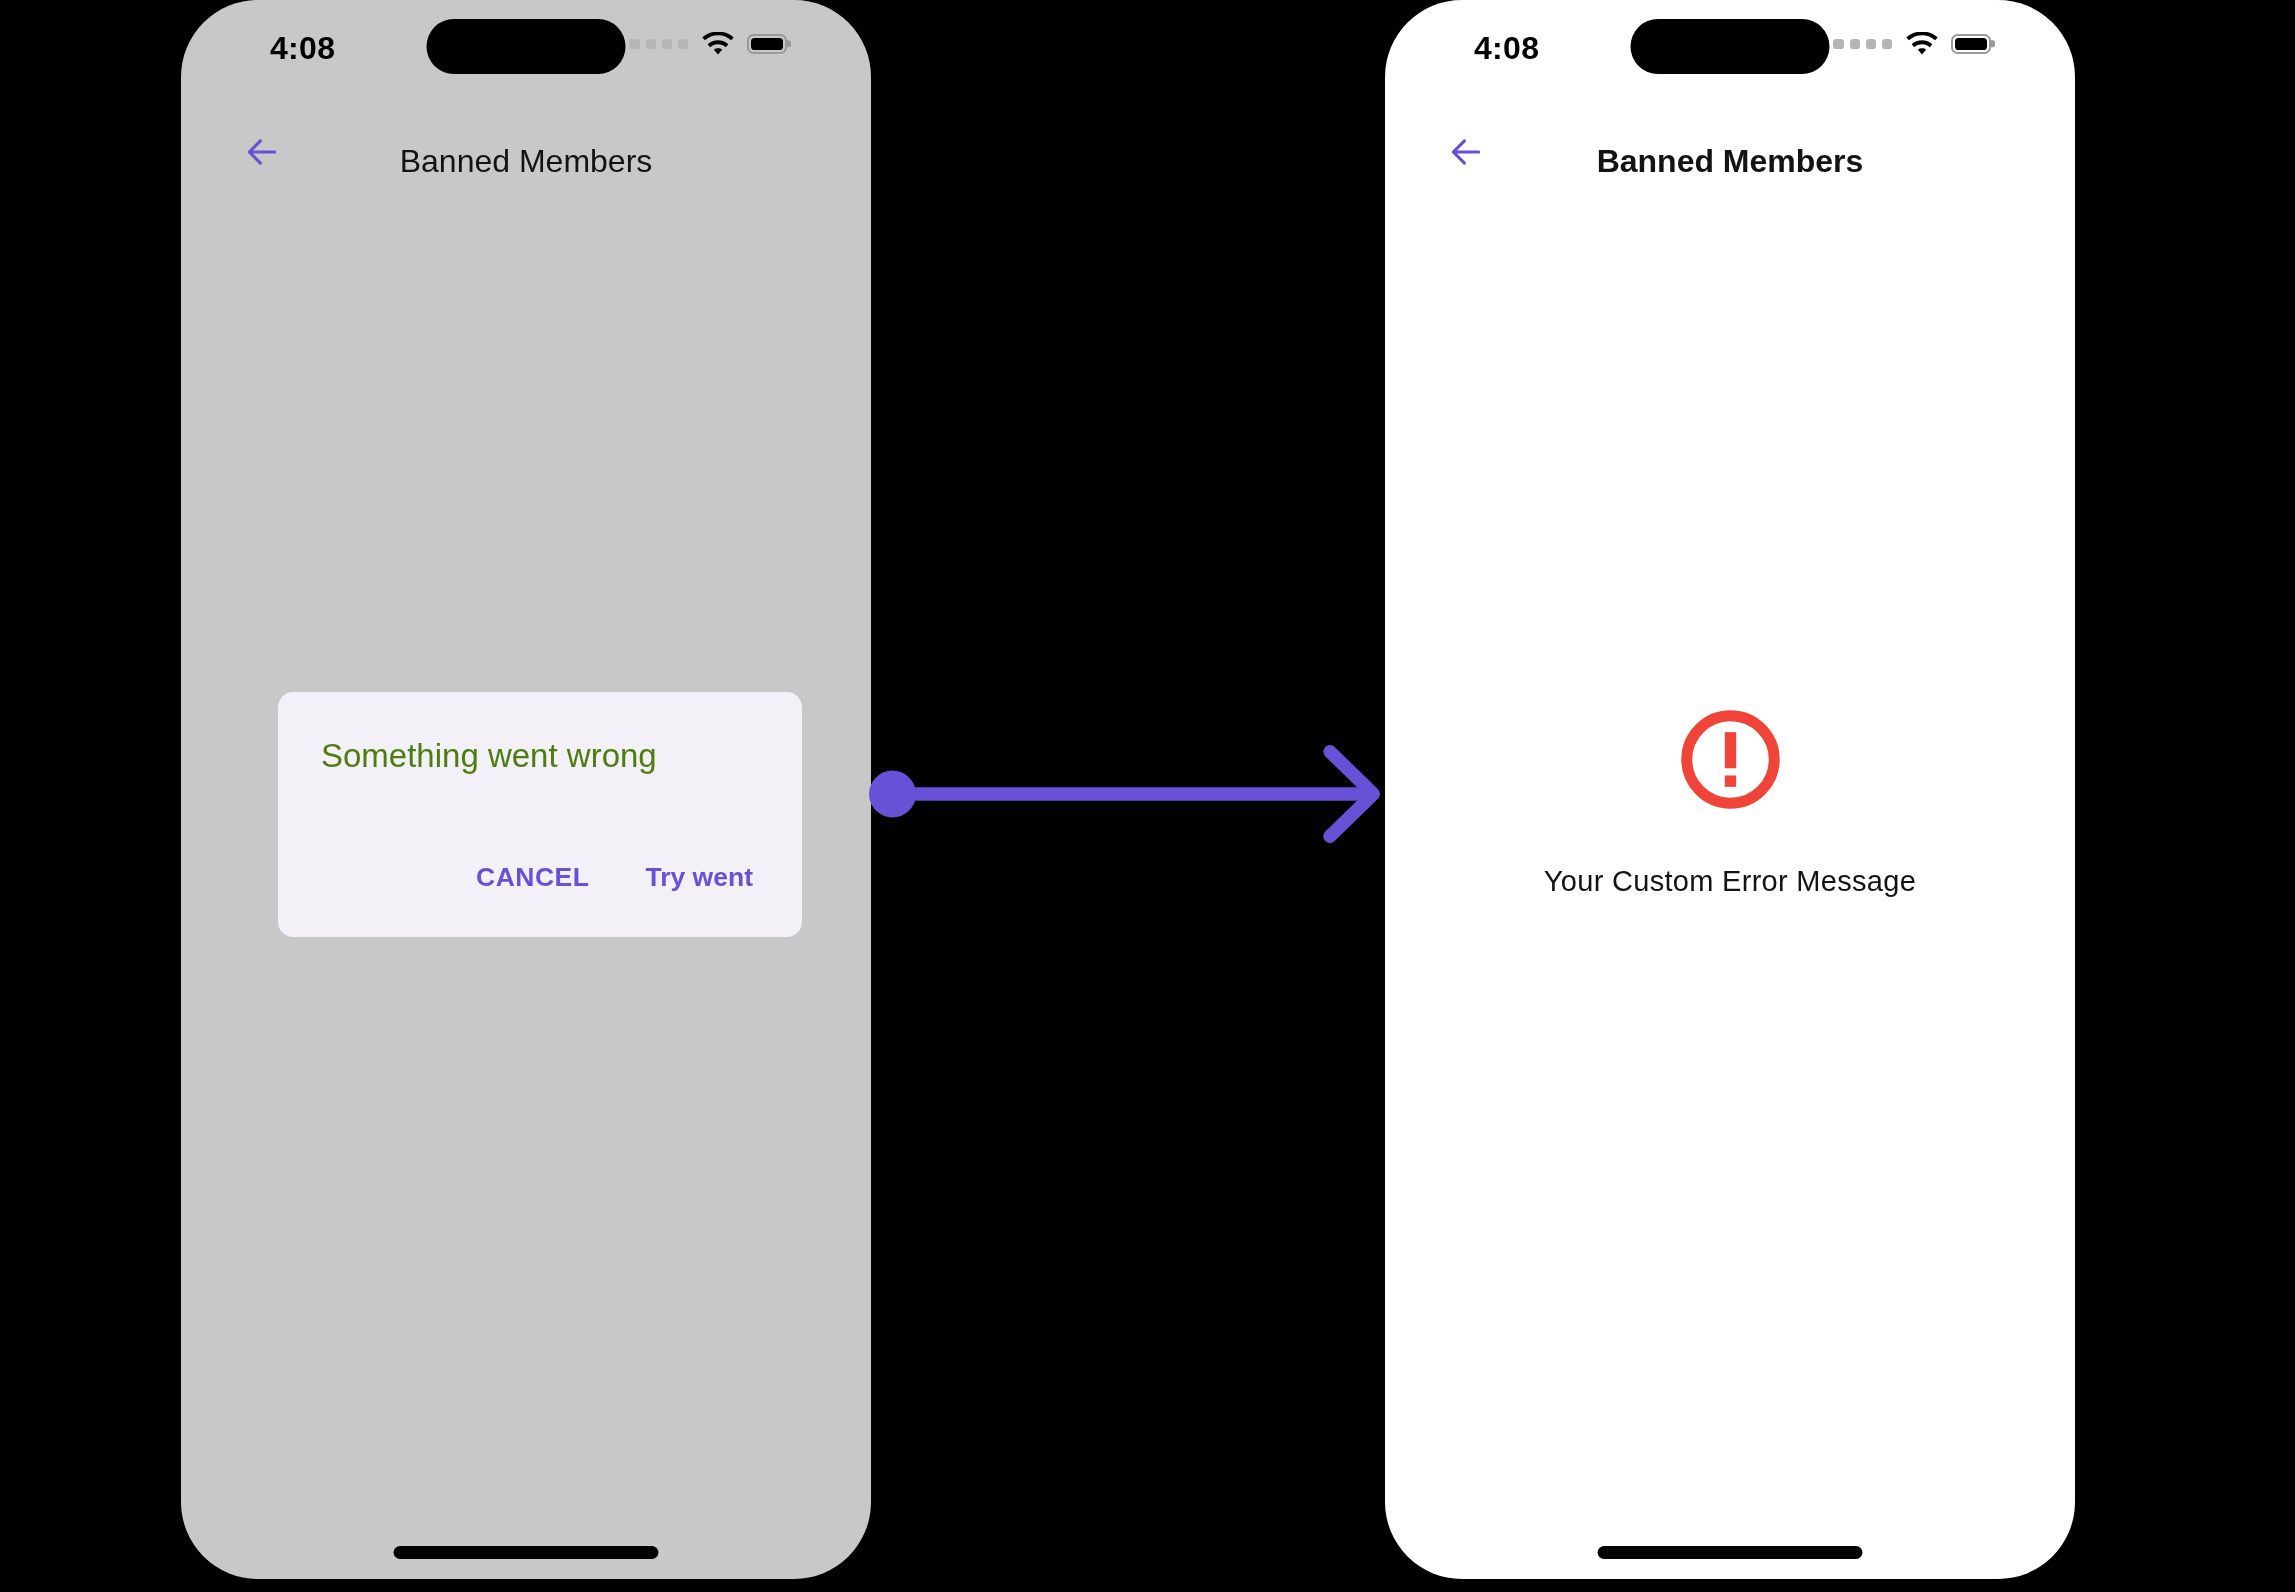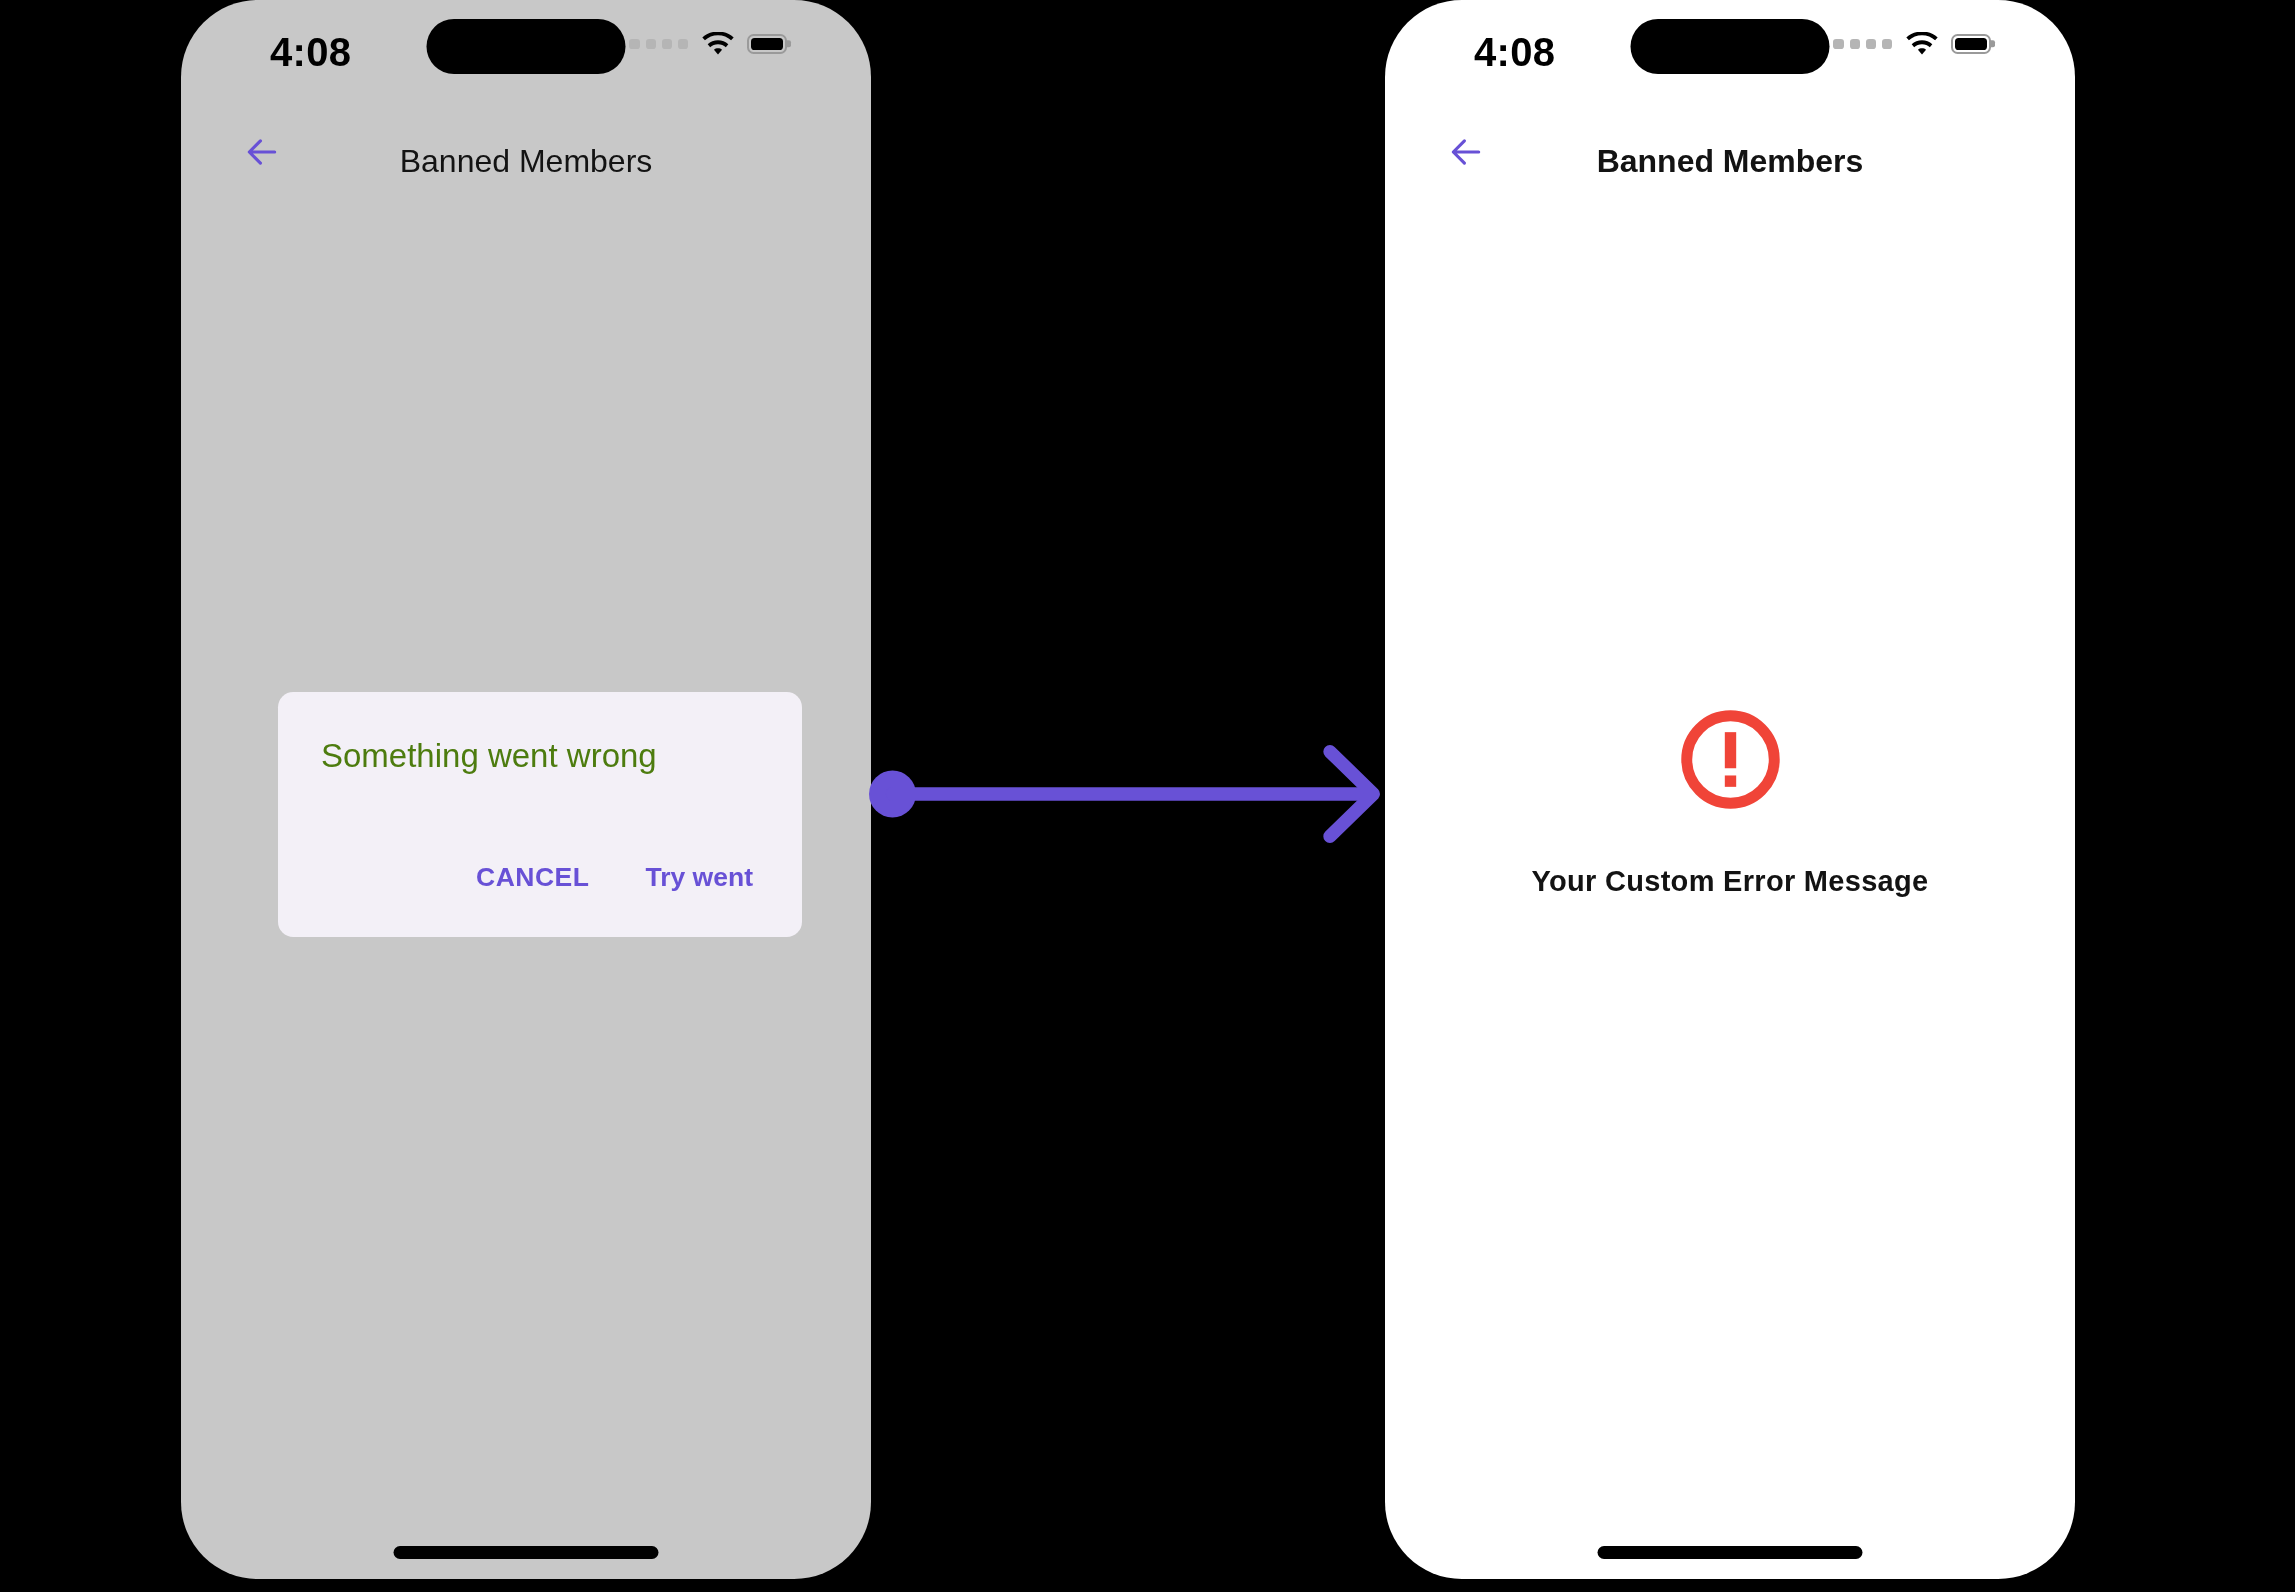--- a/index.html
+++ b/index.html
@@ -19,21 +19,21 @@
   }
   .phone.left  { left:181px;  top:0px;   width:690px; height:1579px; background:#C8C8C8; }
   .phone.right { left:1385px; top:0px;   width:690px; height:1579px; background:#FFFFFF; }
 
   
   .statusbar {
     position:absolute; left:0; top:0; width:100%; height:92px;
   }
   .sb-time {
     position:absolute; left:89px; top:30px;
-    font-size:40px; font-weight:700; color:#000;
+    font-size:32px; font-weight:700; color:#000;
     letter-spacing:0.3px;
   }
   .island {
     position:absolute; left:50%; transform:translateX(-50%);
     top:19.4px; width:199px; height:55px;
     background:#000; border-radius:31px;
   }
   .sb-right {
     position:absolute; right:84px; top:32px;
     display:flex; align-items:center; gap:13.3px;
@@ -81,21 +81,21 @@
   .dlg-btn { font-size:26.5px; font-weight:700; color:#6851D6; white-space:nowrap; }
   .dlg-btn.cancel { letter-spacing:0.5px;text-align:center; }
 
   
   .error-state {
     position:absolute; left:0; top:707px; width:100%;
     display:flex; flex-direction:column; align-items:center;
   }
   .err-icon { width:105px; height:105px; display:block; }
   .err-msg {
-    margin-top:53px; font-size:29px; color:#131313; font-weight:700;
+    margin-top:53px; font-size:29px; color:#131313; font-weight:400;
     letter-spacing:0.3px;
   }
 
   
   .home-ind {
     position:absolute; left:50%; transform:translateX(-50%);
     bottom:20.4px; width:265px; height:12.2px;
     background:#000; border-radius:7.1px;
   }
 

